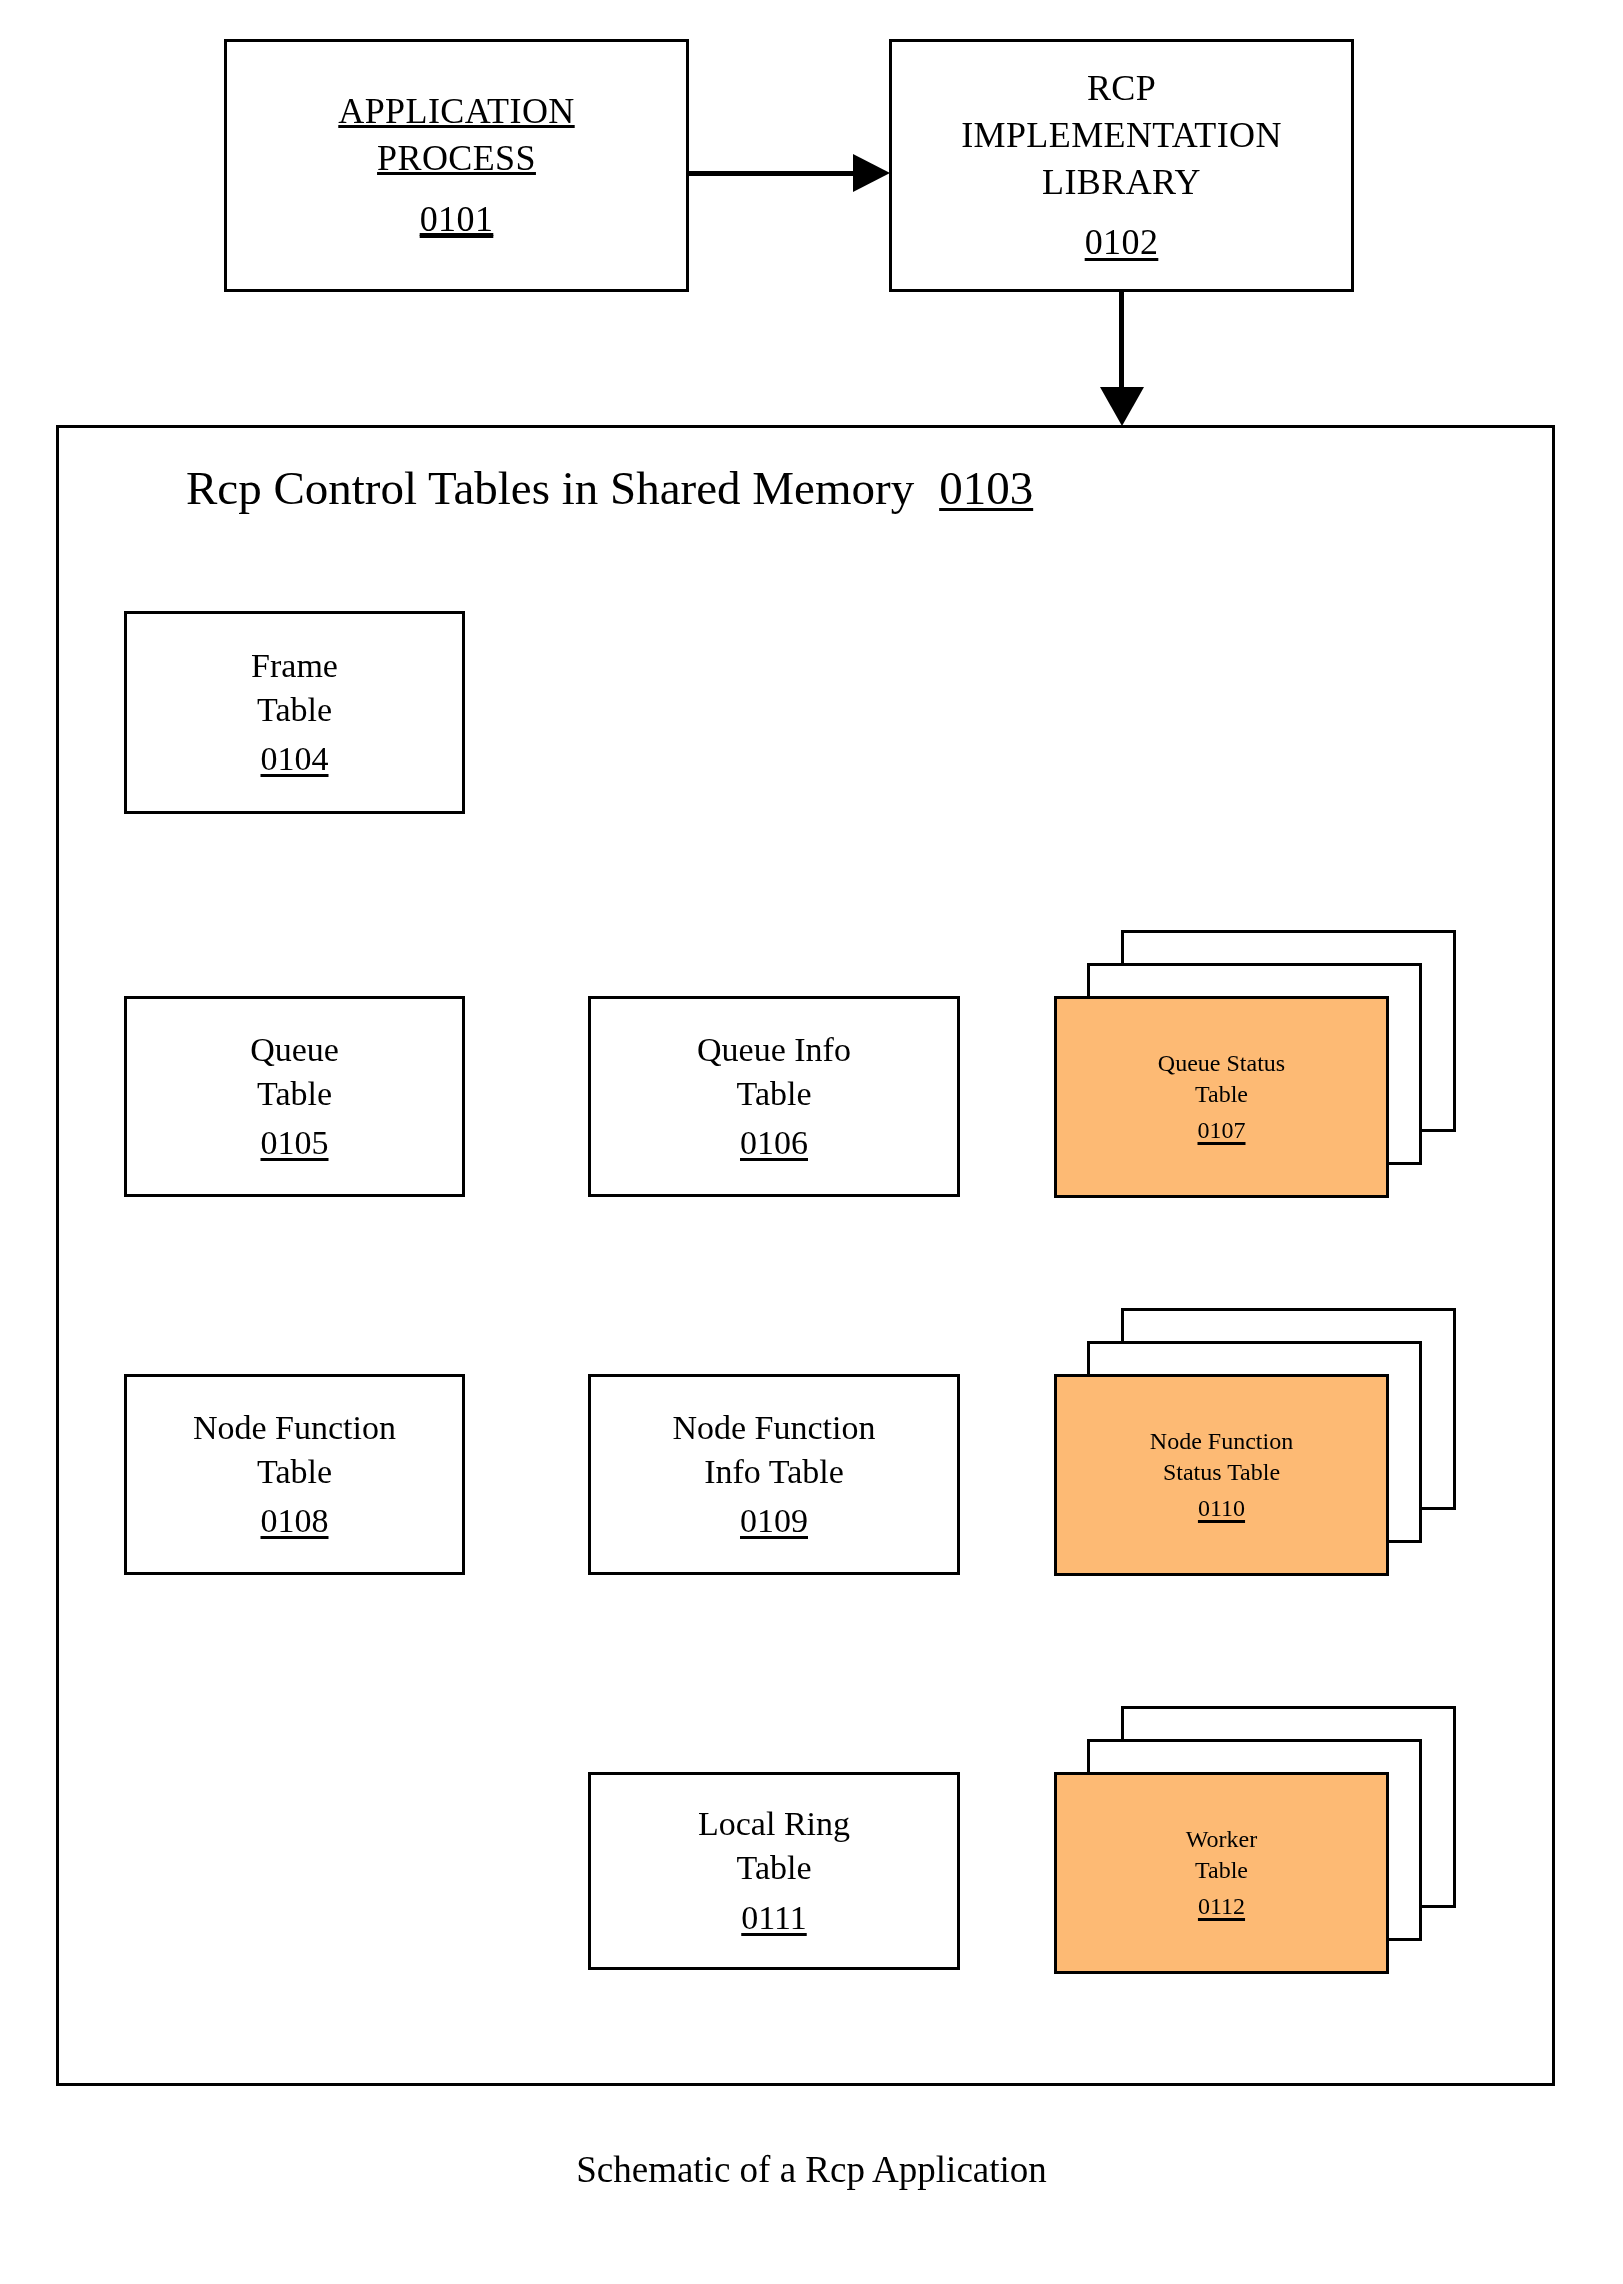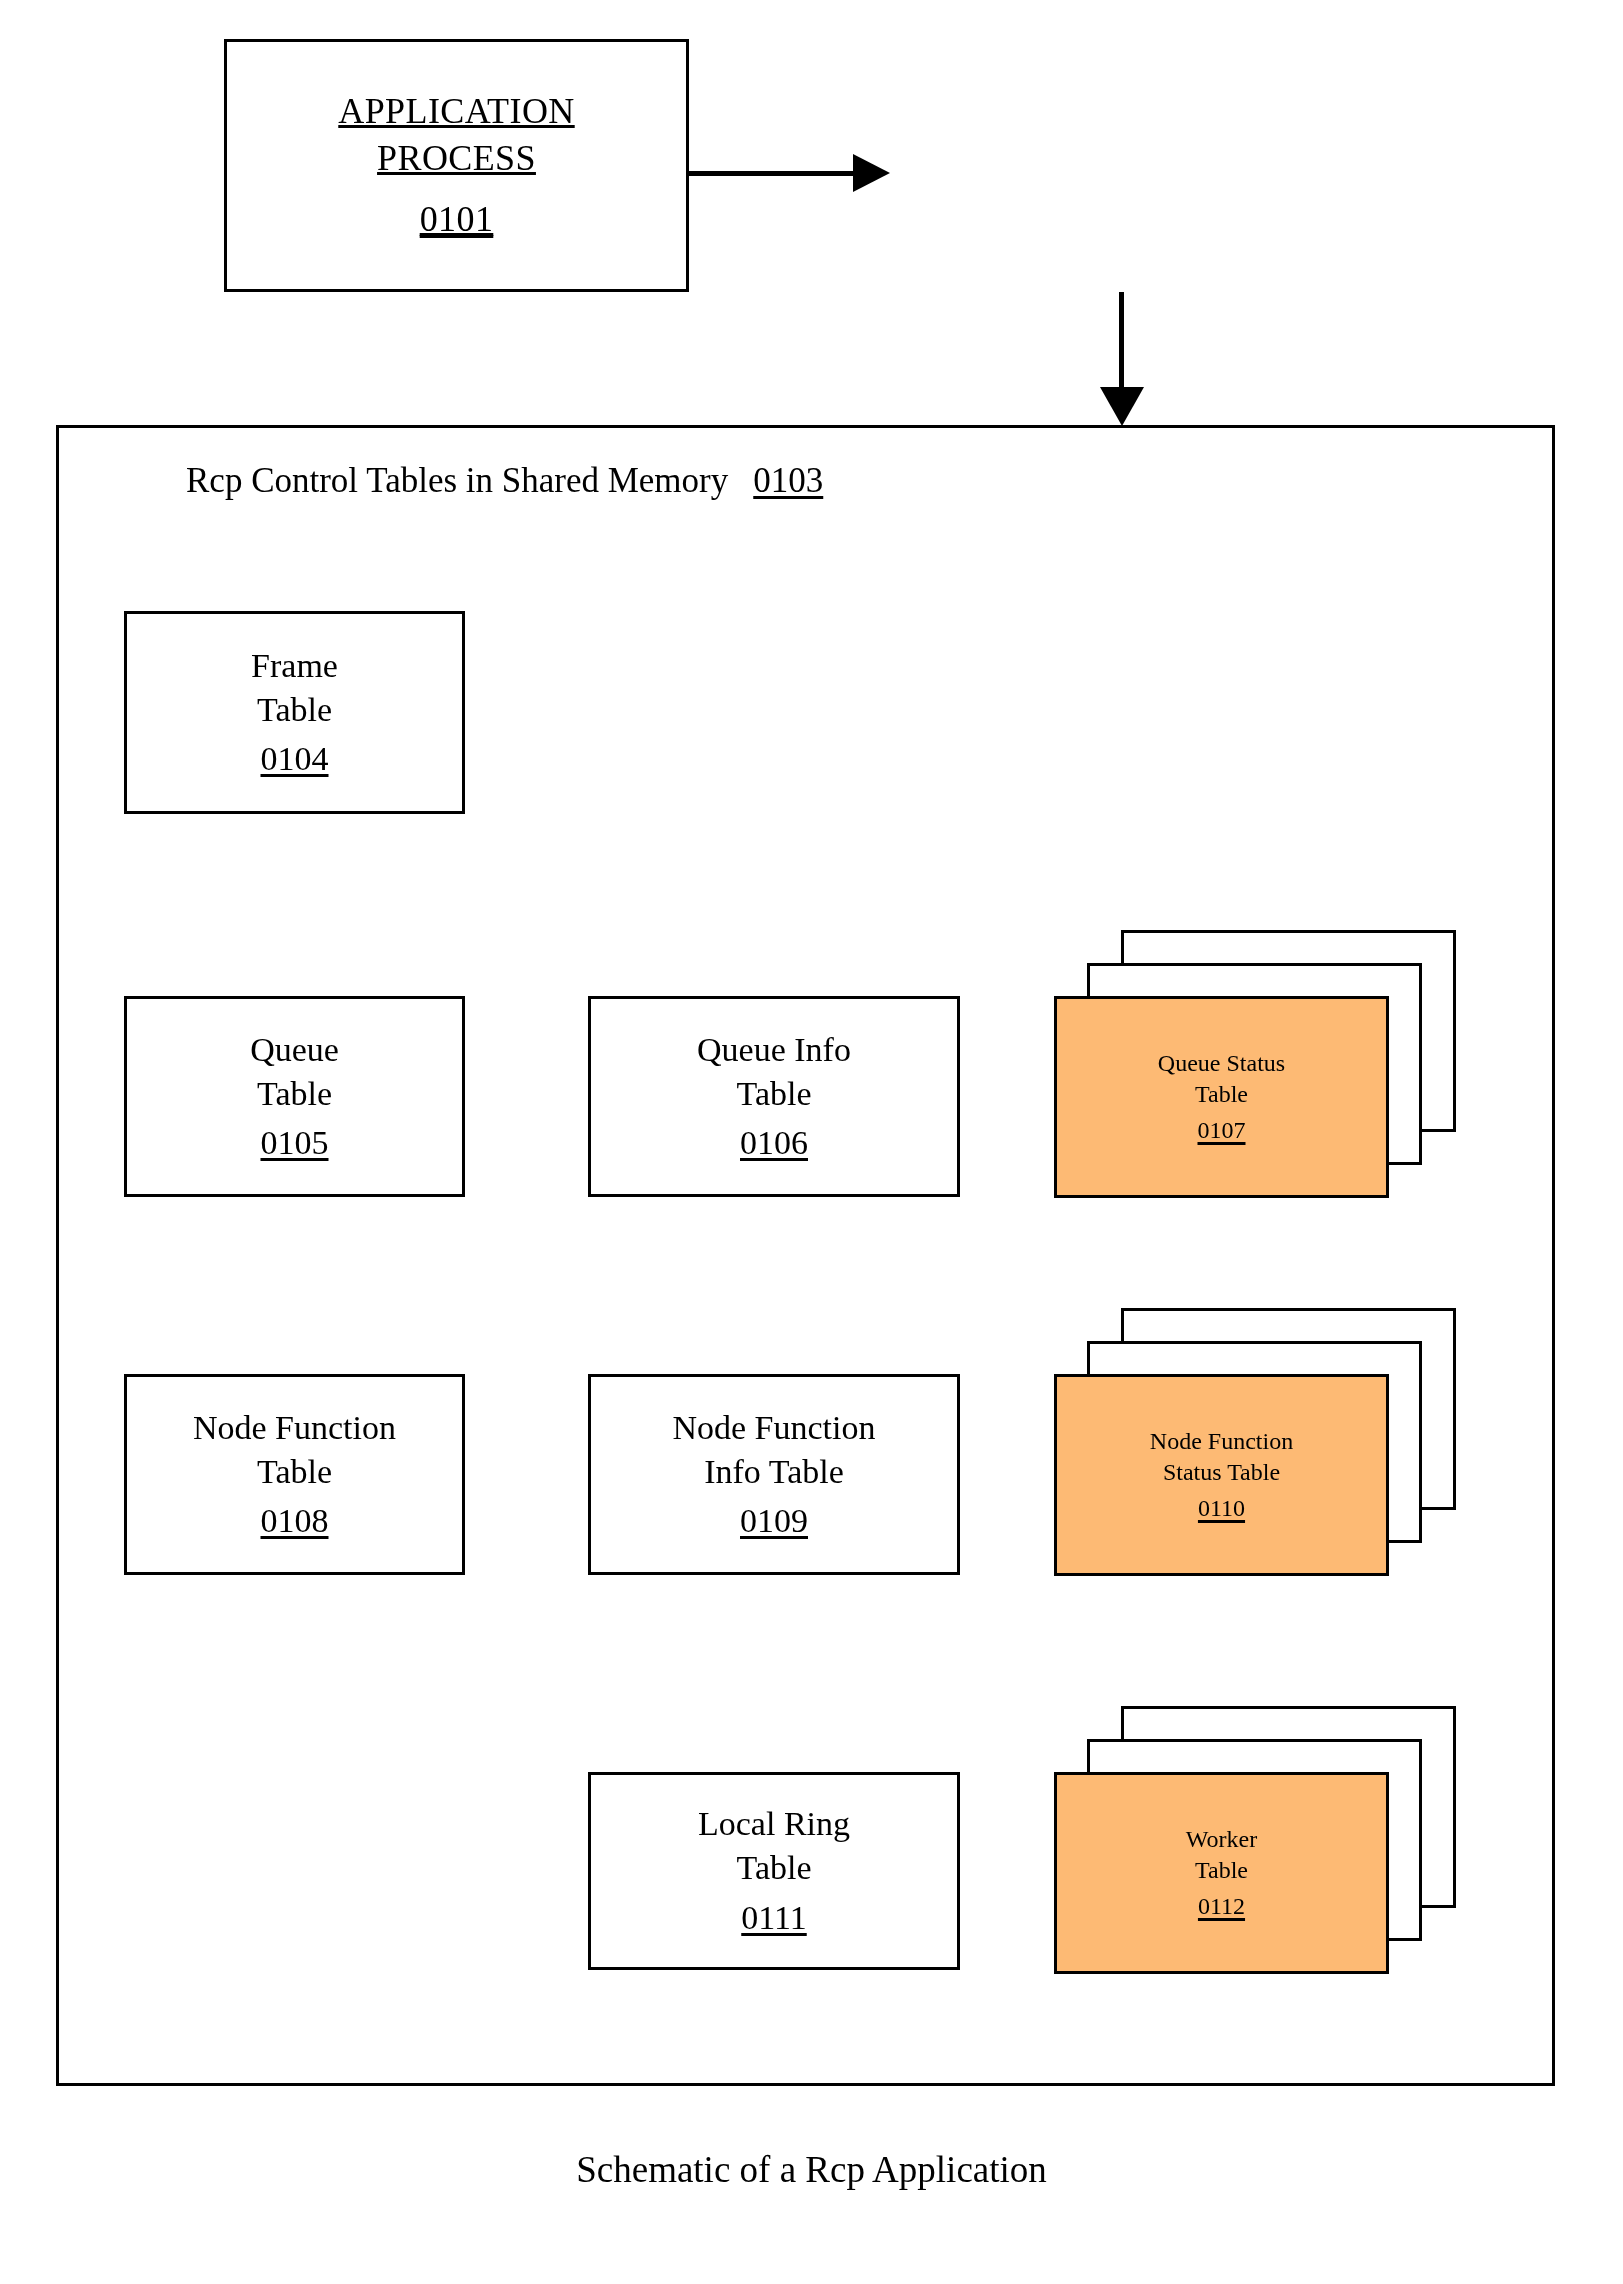--- a/index.html
+++ b/index.html
@@ -57,21 +57,21 @@
     width: 1499px;
     height: 1661px;
     box-sizing: border-box;
     border: 3.5px solid #000000;
     background: #ffffff;
   }
   #container-title {
     position: absolute;
     left: 186px;
     top: 461px;
-    font-size: 35px;
+    font-size: 47px;
     white-space: nowrap;
   }
   #container-title .refnum { margin-left: 25px; }
 
   
   .tbox {
     font-size: 34px;
   }
   .tbox .refnum { margin-top: 5px; }
 
@@ -142,20 +142,26 @@
 <body>
 
 <div id="figure">
 
   <div class="abox topbox" style="left:224px; top:39px; width:465px; height:253px;text-decoration:underline;">
     <span class="ln">APPLICATION</span>
     <span class="ln">PROCESS</span>
     <span class="ln refnum">0101</span>
   </div>
 
+  <div class="abox topbox" style="left:889px; top:39px; width:465px; height:253px;">
+    <span class="ln">RCP</span>
+    <span class="ln">IMPLEMENTATION</span>
+    <span class="ln">LIBRARY</span>
+    <span class="ln refnum">0102</span>
+  </div>
 
   <div class="h-arrow-line" style="left:689px; top:171px; width:168px;"></div>
   <div class="arrow-head-right" style="left:853px; top:154px;"></div>
 
   <div class="v-arrow-line" style="left:1119px; top:292px; height:97px;"></div>
   <div class="arrow-head-down" style="left:1100px; top:387px;"></div>
 
   <div id="shared-memory-container"></div>
 
   <div id="container-title">

